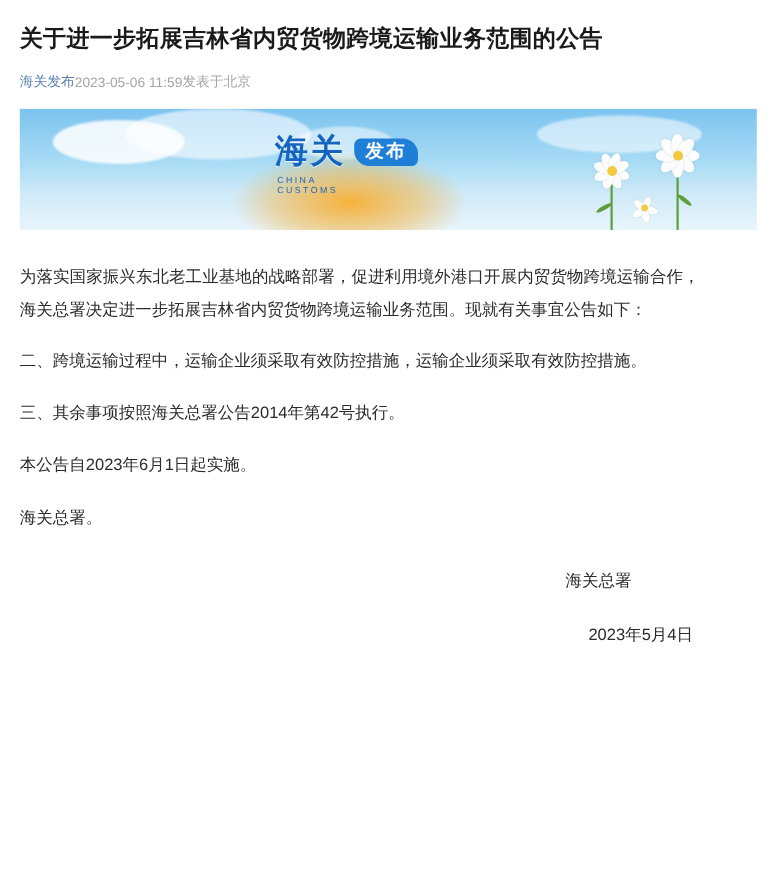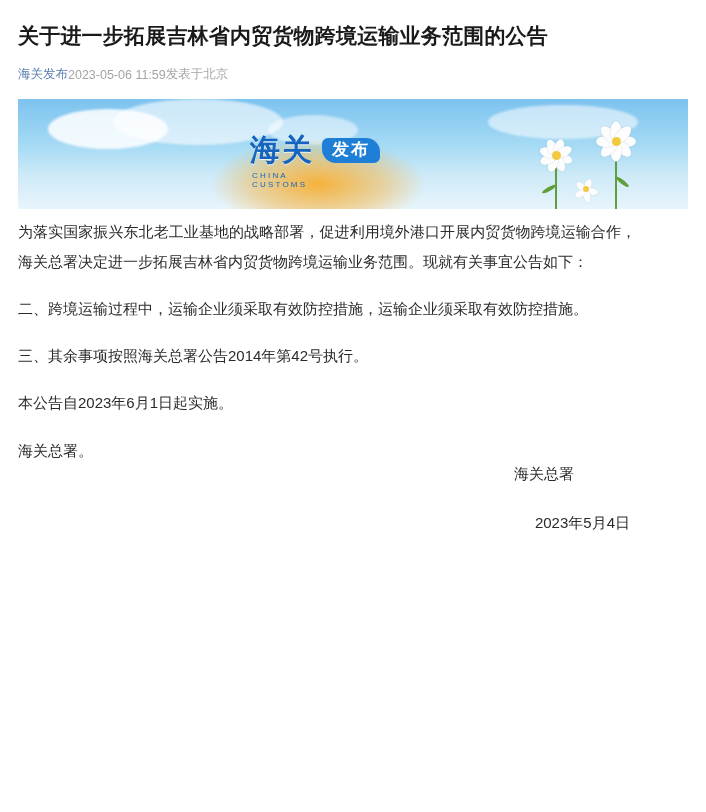--- a/index.html
+++ b/index.html
@@ -60,21 +60,21 @@
   .banner .c4 { width: 150px; height: 34px; left: 470px; top: 6px; background: rgba(255,255,255,0.55);}
   .banner .glow {
     position: absolute;
     width: 210px; height: 90px;
     left: 195px; top: 40px;
     background: radial-gradient(ellipse at center, #f6b23c 0%, rgba(246,178,60,0.45) 45%, rgba(246,178,60,0) 72%);
   }
   .logo-wrap {
     position: absolute;
     left: 232px;
-    top: 36px;
+    top: 24px;
     display: flex;
     align-items: center;
     gap: 8px;
   }
   .logo-cn {
     font-family: "Liberation Serif", serif;
     font-size: 30px;
     font-weight: bold;
     color: #1565c0;
     letter-spacing: 2px;
@@ -133,25 +133,26 @@
     transform-origin: 0 50%;
   }
   p.para {
     font-size: 15px;
     line-height: 1.95;
     color: #2b2b2b;
     margin: 18px 0 0 0;
     text-align: justify;
     text-indent: 0;
   }
-  p.para.first { margin-top: 8px; }
+  p.para.first { margin-top: 28px; }
   .sign {
     text-align: right;
     font-size: 15px;
     color: #2b2b2b;
+    margin-top: 34px;
     padding-right: 62px;
   }
   .sign-date {
     text-align: right;
     font-size: 15px;
     color: #2b2b2b;
     margin-top: 30px;
     padding-right: 6px;
     padding-bottom: 24px;
   }

